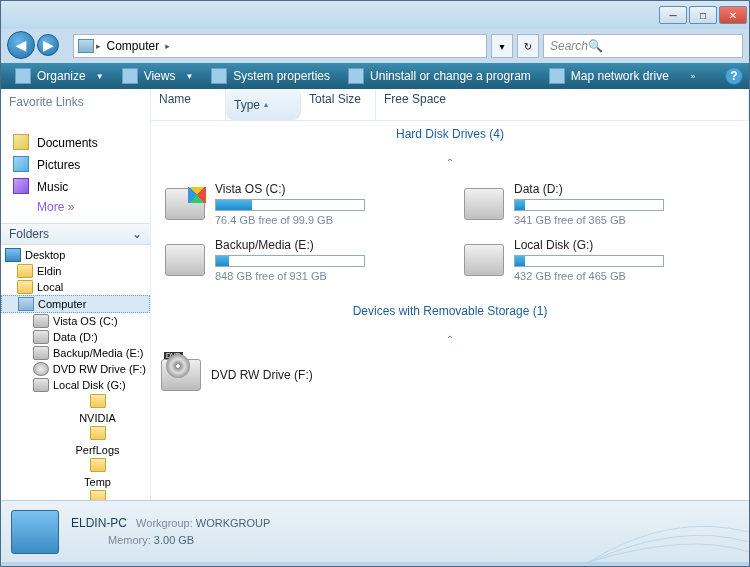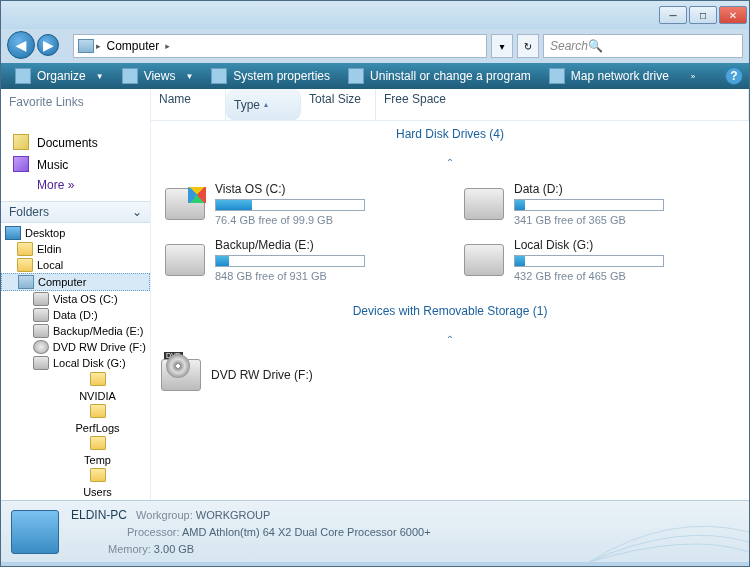--- a/index.html
+++ b/index.html
@@ -86,21 +86,21 @@
 .sidebar {
   width: 150px; border-right: 1px solid #e6eef6; overflow: hidden;
   display: flex; flex-direction: column;
 }
 .fav-links { padding: 6px 8px; font-size: 12px; color: #6b8196; }
 .fav-item { display: flex; align-items: flex-end; gap: 8px; padding: 3px 4px; cursor: pointer; color: #000000; }
 .fav-icon { width: 16px; height: 16px; display: inline-block; }
 .fav-docs { background: linear-gradient(135deg, #f7e9a0, #e3c95a); border: 1px solid #c4a83a; }
 .fav-pics { background: linear-gradient(135deg, #a0d8f7, #5aace3); border: 1px solid #3a8cc4; }
 .fav-music { background: linear-gradient(135deg, #c7a0f7, #8a5ae3); border: 1px solid #6a3ac4; }
-.fav-more { color: #4c1d95; cursor: pointer; padding: 3px 4px 3px 28px; }
+.fav-more { color: #8b5cf6; cursor: pointer; padding: 3px 4px 3px 28px; }
 
 .folders-header {
   display: flex; justify-content: space-between; align-items: center;
   padding: 3px 8px; background: linear-gradient(to bottom, #f3f8fc, #e5eef6);
   border-top: 1px solid #d4e2ee; border-bottom: 1px solid #d4e2ee;
   font-size: 12px; color: #30506b; cursor: pointer;
 }
 .folder-tree { flex: 1; overflow-y: auto; font-size: 11px; padding: 2px 0; }
 .tree-item {
   display: flex; align-items: center; gap: 4px; padding: 1px 4px; cursor: pointer; white-space: nowrap;
@@ -262,20 +262,24 @@
 
     <div class="sidebar">
       <div class="fav-links">
         <div style="margin-bottom:22px;">Favorite Links</div>
         <div id="fav-list">
             <div class="fav-item">
               <span class="fav-icon fav-docs"></span>
      <span>Documents</span>
             </div>
             <div class="fav-item">
+              <span class="fav-icon fav-pics"></span>
+     <span>Pictures</span>
+            </div>
+            <div class="fav-item">
               <span class="fav-icon fav-music"></span>
      <span>Music</span>
             </div>
           </div>
         <div class="fav-more">
           <span>More</span> <span>»</span>
         </div>
       </div>
       <div class="folders-header">
         <span>Folders</span>
@@ -419,24 +423,20 @@
 
   <div class="details-pane">
     <div class="dp-icon"></div>
     <div class="dp-text">
       <div>
         <span class="dp-name">ELDIN-PC</span>
         <span class="dp-label">Workgroup:</span>
         <span>WORKGROUP</span>
       </div>
       <div>
-        <span class="dp-label" style="margin-left:56px;">Processor:</span>
-        <span>AMD Athlon(tm) 64 X2 Dual Core Processor 6000+</span>
-      </div>
-      <div>
         <span class="dp-label" style="margin-left:37px;">Memory:</span>
         <span>3.00 GB</span>
       </div>
     </div>
     <svg class="swoosh" viewBox="0 0 160 60">
       <path d="M0,60 Q80,10 160,30" stroke="#9dc7e0" fill="none" stroke-width="1"></path>
       <path d="M0,60 Q90,20 160,40" stroke="#9dc7e0" fill="none" stroke-width="1"></path>
       <path d="M0,60 Q100,30 160,50" stroke="#9dc7e0" fill="none" stroke-width="1"></path>
     </svg>
   </div>

